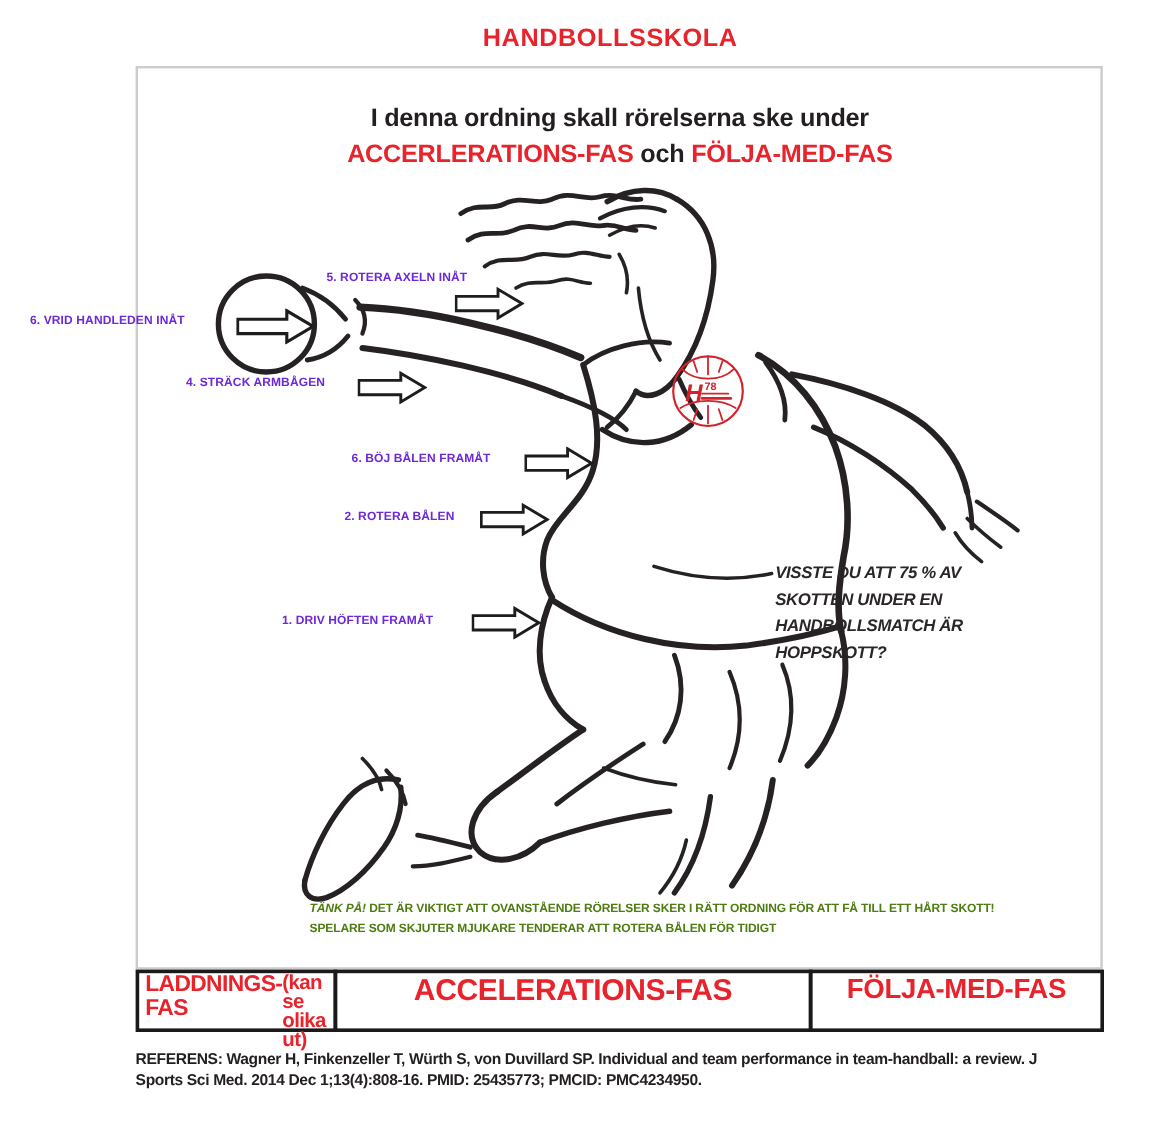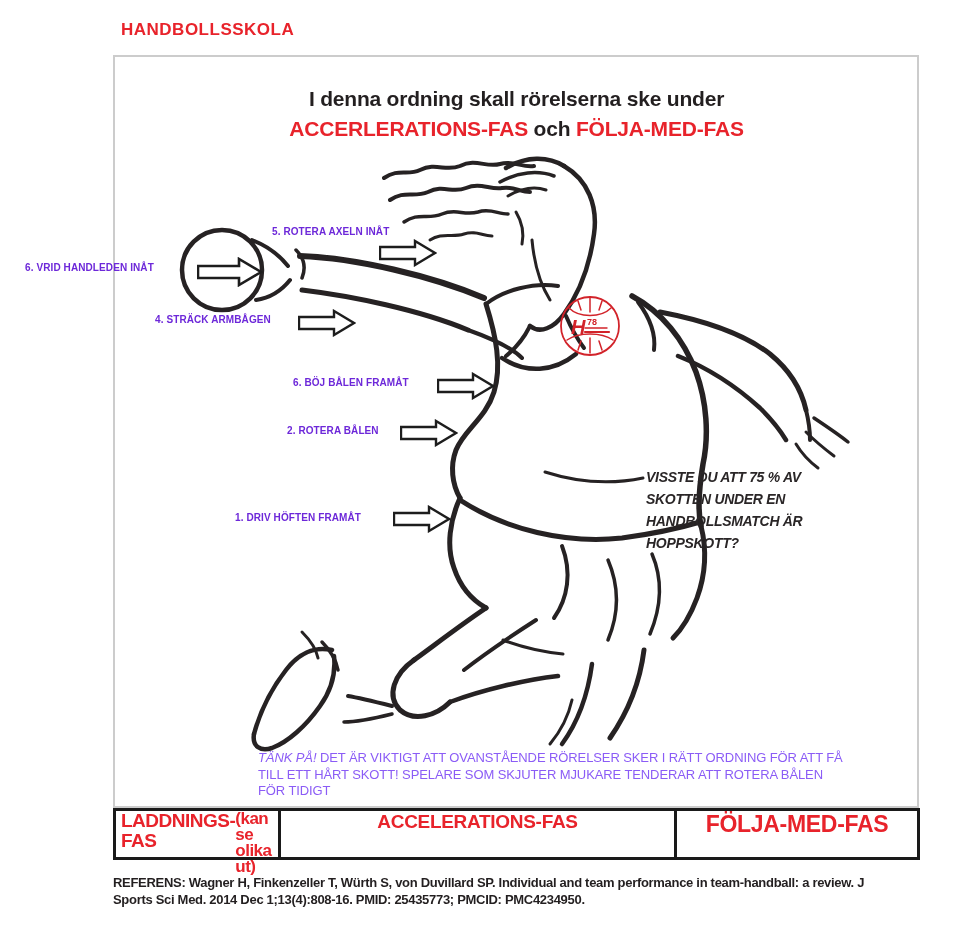--- a/index.html
+++ b/index.html
@@ -1,49 +1,49 @@
 <!DOCTYPE html>
 <html><head>
 <meta charset="utf-8">
 <style>
   html,body{margin:0;padding:0;background:#ffffff;}
   #page{position:relative;width:960px;height:949px;background:#fff;overflow:hidden;
         font-family:"Liberation Sans",sans-serif;color:#231f20;}
   .abs{position:absolute;}
   
-  #title{left:121px;top:20px;width:807px;text-align:left;
-         font-size:17px;font-weight:700;letter-spacing:.5px;color:#e8232b;}
+  #title{left:105px;top:20px;width:807px;text-align:center;
+         font-size:21px;font-weight:700;letter-spacing:.5px;color:#e8232b;}
   
   #frame{left:113px;top:55px;width:806px;height:753px;border:2px solid #cccccc;box-sizing:border-box;}
   
   #heading{left:113px;top:84px;width:807px;text-align:center;font-weight:700;
            font-size:21px;line-height:30px;letter-spacing:-.2px;}
   #heading .red{color:#e8232b;}
   
   #figure{left:0;top:0;width:960px;height:949px;}
   
   .lbl{position:absolute;font-size:10px;font-weight:700;letter-spacing:.1px;
        color:#6d28d9;white-space:nowrap;}
   .arr{position:absolute;}
   
   #fact{left:646px;top:466px;font-size:14px;font-style:italic;font-weight:700;
         line-height:22px;letter-spacing:-.3px;color:#2a2627;}
   
-  #note{left:258px;top:750px;width:585px;font-size:13px;font-weight:400;
-        line-height:16.5px;letter-spacing:-.1px;color:#8b5cf6;}
+  #note{left:258px;top:750px;width:585px;font-size:10px;font-weight:700;
+        line-height:16.5px;letter-spacing:-.1px;color:#4d7c0f;}
   #note .lead{font-style:italic;}
   
   #phases{left:113px;top:808px;width:807px;height:52px;display:flex;}
   .cell{border:3px solid #1a1a1a;box-sizing:border-box;height:52px;color:#e8232b;
         display:flex;flex-direction:row;justify-content:center;}
   .cell+.cell{margin-left:-3px;}
   #cell-laddnings{width:168px;padding-left:5px;}
   #cell-laddnings .big{font-size:19px;font-weight:700;letter-spacing:-.5px;line-height:20px;}
   #cell-laddnings .small{font-size:17px;font-weight:700;letter-spacing:-.5px;line-height:16px;}
-  #cell-accel{width:399px;text-align:center;font-size:19px;font-weight:700;letter-spacing:-.3px;}
+  #cell-accel{width:399px;text-align:center;font-size:25px;font-weight:700;letter-spacing:-.3px;}
   #cell-folja{width:246px;text-align:center;font-size:23px;font-weight:700;letter-spacing:-.3px;}
   
   #reference{left:113px;top:874px;width:770px;font-size:13px;font-weight:700;
              letter-spacing:-.3px;line-height:17px;color:#231f20;}
 </style>
 </head>
 <body>
 
 <div id="page">
 

